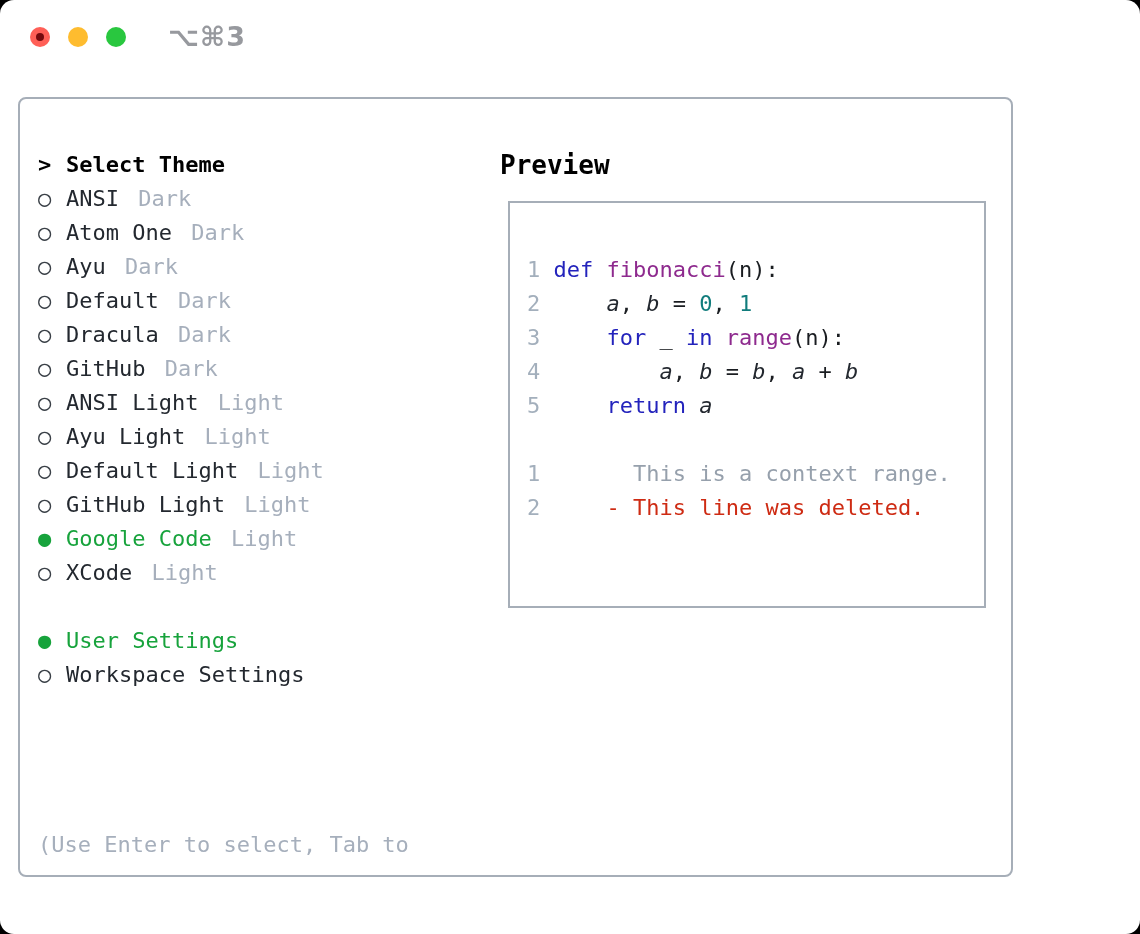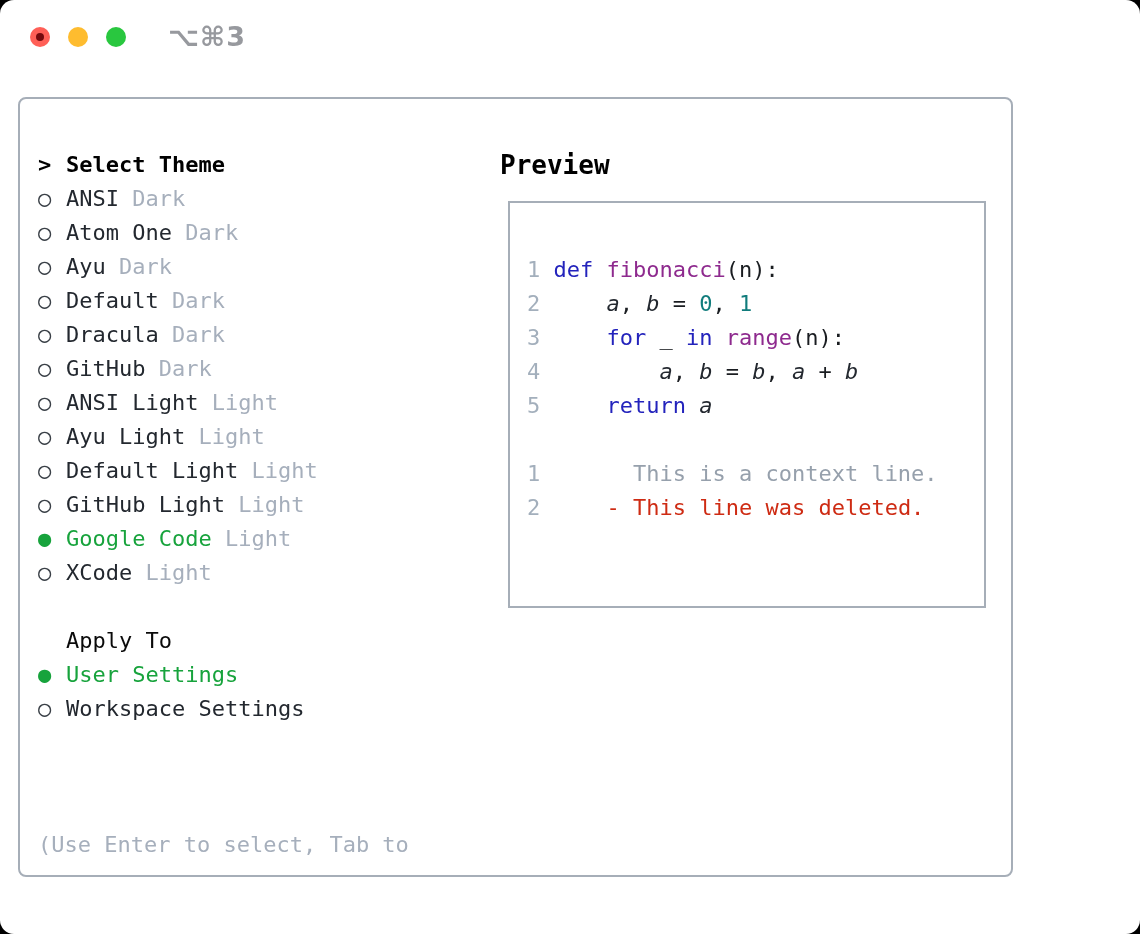--- a/index.html
+++ b/index.html
@@ -24,21 +24,21 @@
   .main-panel {
     position:absolute; left:18px; top:97px; width:995px; height:780px;
     border:2px solid var(--border_gray,#A6AEB8); border-radius:8px; box-sizing:border-box;
   }
   .row { display:flex; height:34px; line-height:34px; white-space:pre; font-size:22px; }
   .marker { width:28px; flex:none; color:#3A4047; }
   .theme-list { position:absolute; left:18px; top:49px; }
   .hdr { font-weight:bold; color:#000; }
   .hdr .marker { color:#000; font-weight:bold; }
   .name { color:var(--text_dark,#23282F); }
-  .variant { color:var(--muted_gray,#A6AFBC); }
+  .variant { color:var(--muted_gray,#A6AFBC);margin-left:6px; }
   .item.selected .name, .item.selected .marker { color:var(--accent_green,#17A33C); }
   .apply-section { position:absolute; left:18px; top:525px; }
   .apply-header { color:#0A0A0A; }
   .hint { position:absolute; left:18px; top:661px; font-size:22px; line-height:34px;
           color:var(--muted_gray,#A6AFBC); white-space:pre; }
   
   .preview-title { position:absolute; left:480px; top:49px; height:34px; line-height:34px;
                    font-size:26px; font-weight:bold; color:#000; }
   .preview-box {
     position:absolute; left:488px; top:102px; width:478px; height:407px;
@@ -86,41 +86,37 @@
         <div class="row item"><span class="marker">○</span><span class="name">GitHub</span><span class="variant"> Dark</span></div>
         <div class="row item"><span class="marker">○</span><span class="name">ANSI Light</span><span class="variant"> Light</span></div>
         <div class="row item"><span class="marker">○</span><span class="name">Ayu Light</span><span class="variant"> Light</span></div>
         <div class="row item"><span class="marker">○</span><span class="name">Default Light</span><span class="variant"> Light</span></div>
         <div class="row item"><span class="marker">○</span><span class="name">GitHub Light</span><span class="variant"> Light</span></div>
         <div class="row item selected"><span class="marker">●</span><span class="name">Google Code</span><span class="variant"> Light</span></div>
         <div class="row item"><span class="marker">○</span><span class="name">XCode</span><span class="variant"> Light</span></div>
       </div>
 
     <div class="apply-section" id="apply-section">
-      <div class="row apply-header">
-        <span class="marker"></span>
-        <span>Apply To</span>
-      </div>
 
     <div class="row item selected"><span class="marker">●</span><span class="name">User Settings</span></div>
         <div class="row item"><span class="marker">○</span><span class="name">Workspace Settings</span></div>
       </div>
 
     <div class="hint">
       <div>(Use Enter to select, Tab to</div>
       <div>change focus)</div>
     </div>
 
     <div class="preview-title">Preview</div>
     <div class="preview-box" id="preview-box">
 
     <div class="code-line"><span class="ln">1</span> <span class="kw">def</span><span class="pl"> </span><span class="fn">fibonacci</span><span class="pl">(n):</span></div>
         <div class="code-line"><span class="ln">2</span> <span class="pl">    </span><span class="var">a</span><span class="pl">, </span><span class="var">b</span><span class="pl"> = </span><span class="num">0</span><span class="pl">, </span><span class="num">1</span></div>
         <div class="code-line"><span class="ln">3</span> <span class="pl">    </span><span class="kw">for</span><span class="pl"> _ </span><span class="kw">in</span><span class="pl"> </span><span class="fn">range</span><span class="pl">(n):</span></div>
         <div class="code-line"><span class="ln">4</span> <span class="pl">        </span><span class="var">a</span><span class="pl">, </span><span class="var">b</span><span class="pl"> = </span><span class="var">b</span><span class="pl">, </span><span class="var">a</span><span class="pl"> + </span><span class="var">b</span></div>
         <div class="code-line"><span class="ln">5</span> <span class="pl">    </span><span class="kw">return</span><span class="pl"> </span><span class="var">a</span></div>
         <div class="code-line"> </div>
-        <div class="code-line"><span class="ln">1</span>       <span class="ctx">This is a context line.</span></div>
+        <div class="code-line"><span class="ln">1</span>       <span class="ctx">This is a context range.</span></div>
         <div class="code-line"><span class="ln">2</span>     <span class="del">- This line was deleted.</span></div>
       </div>
 
   </div>
 </div>
 
 </body></html>

